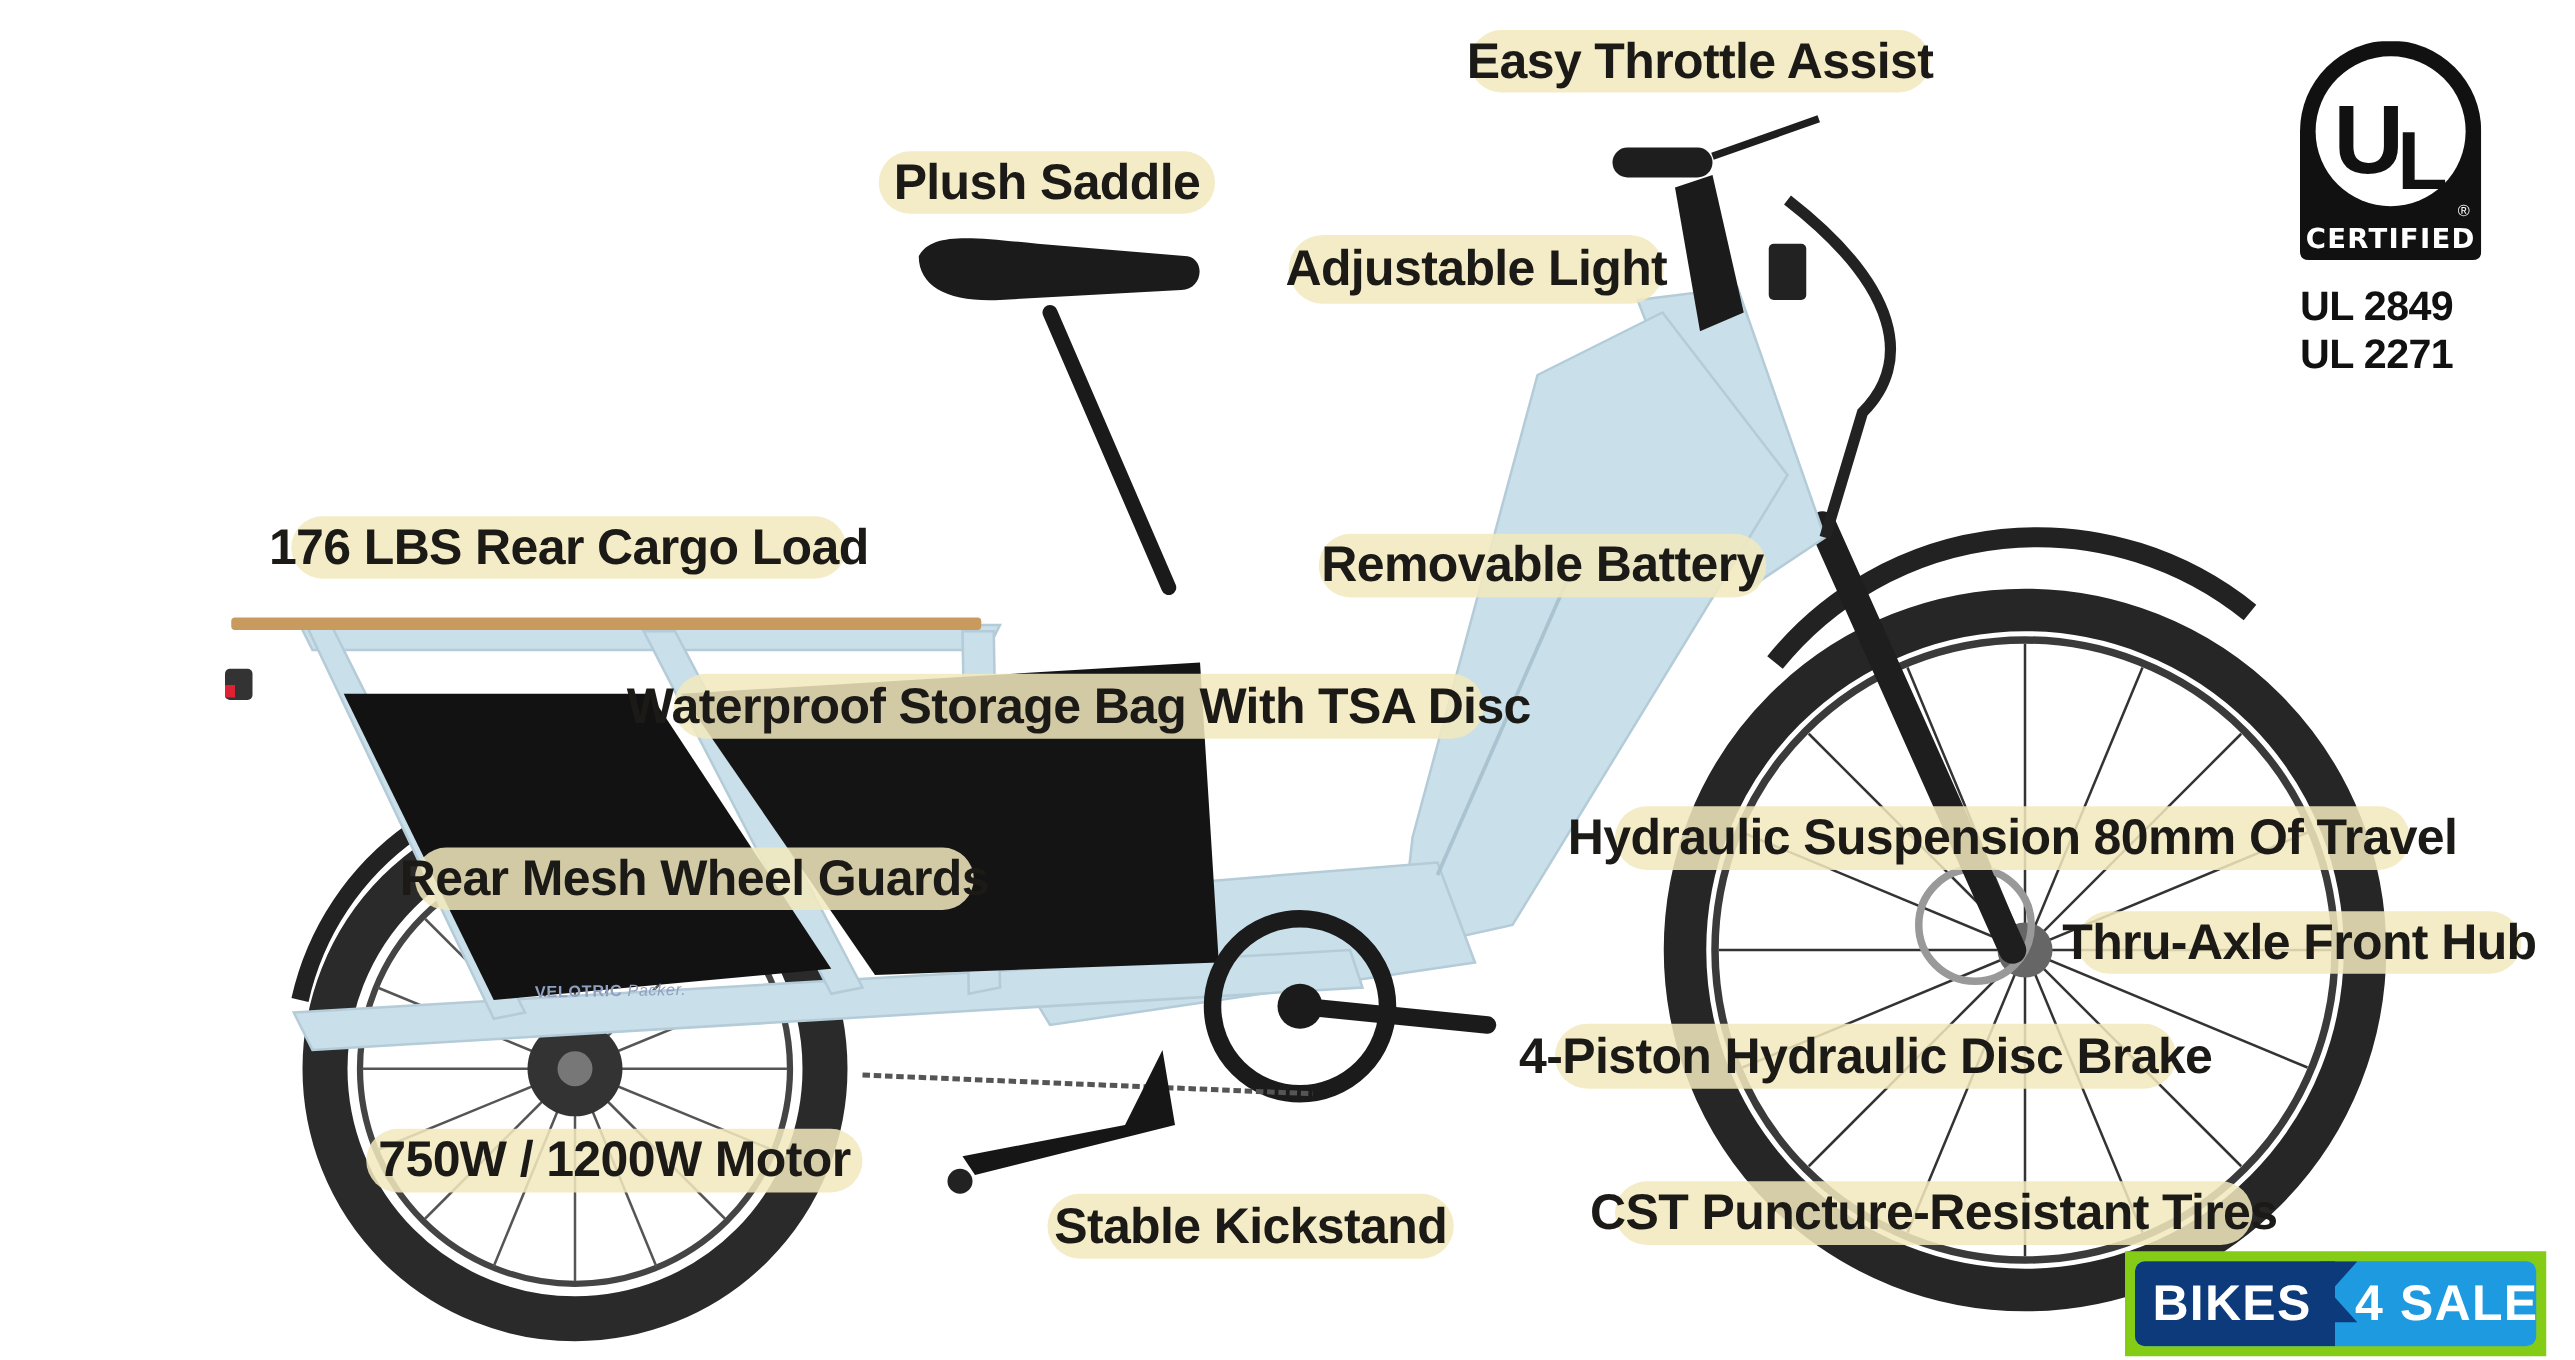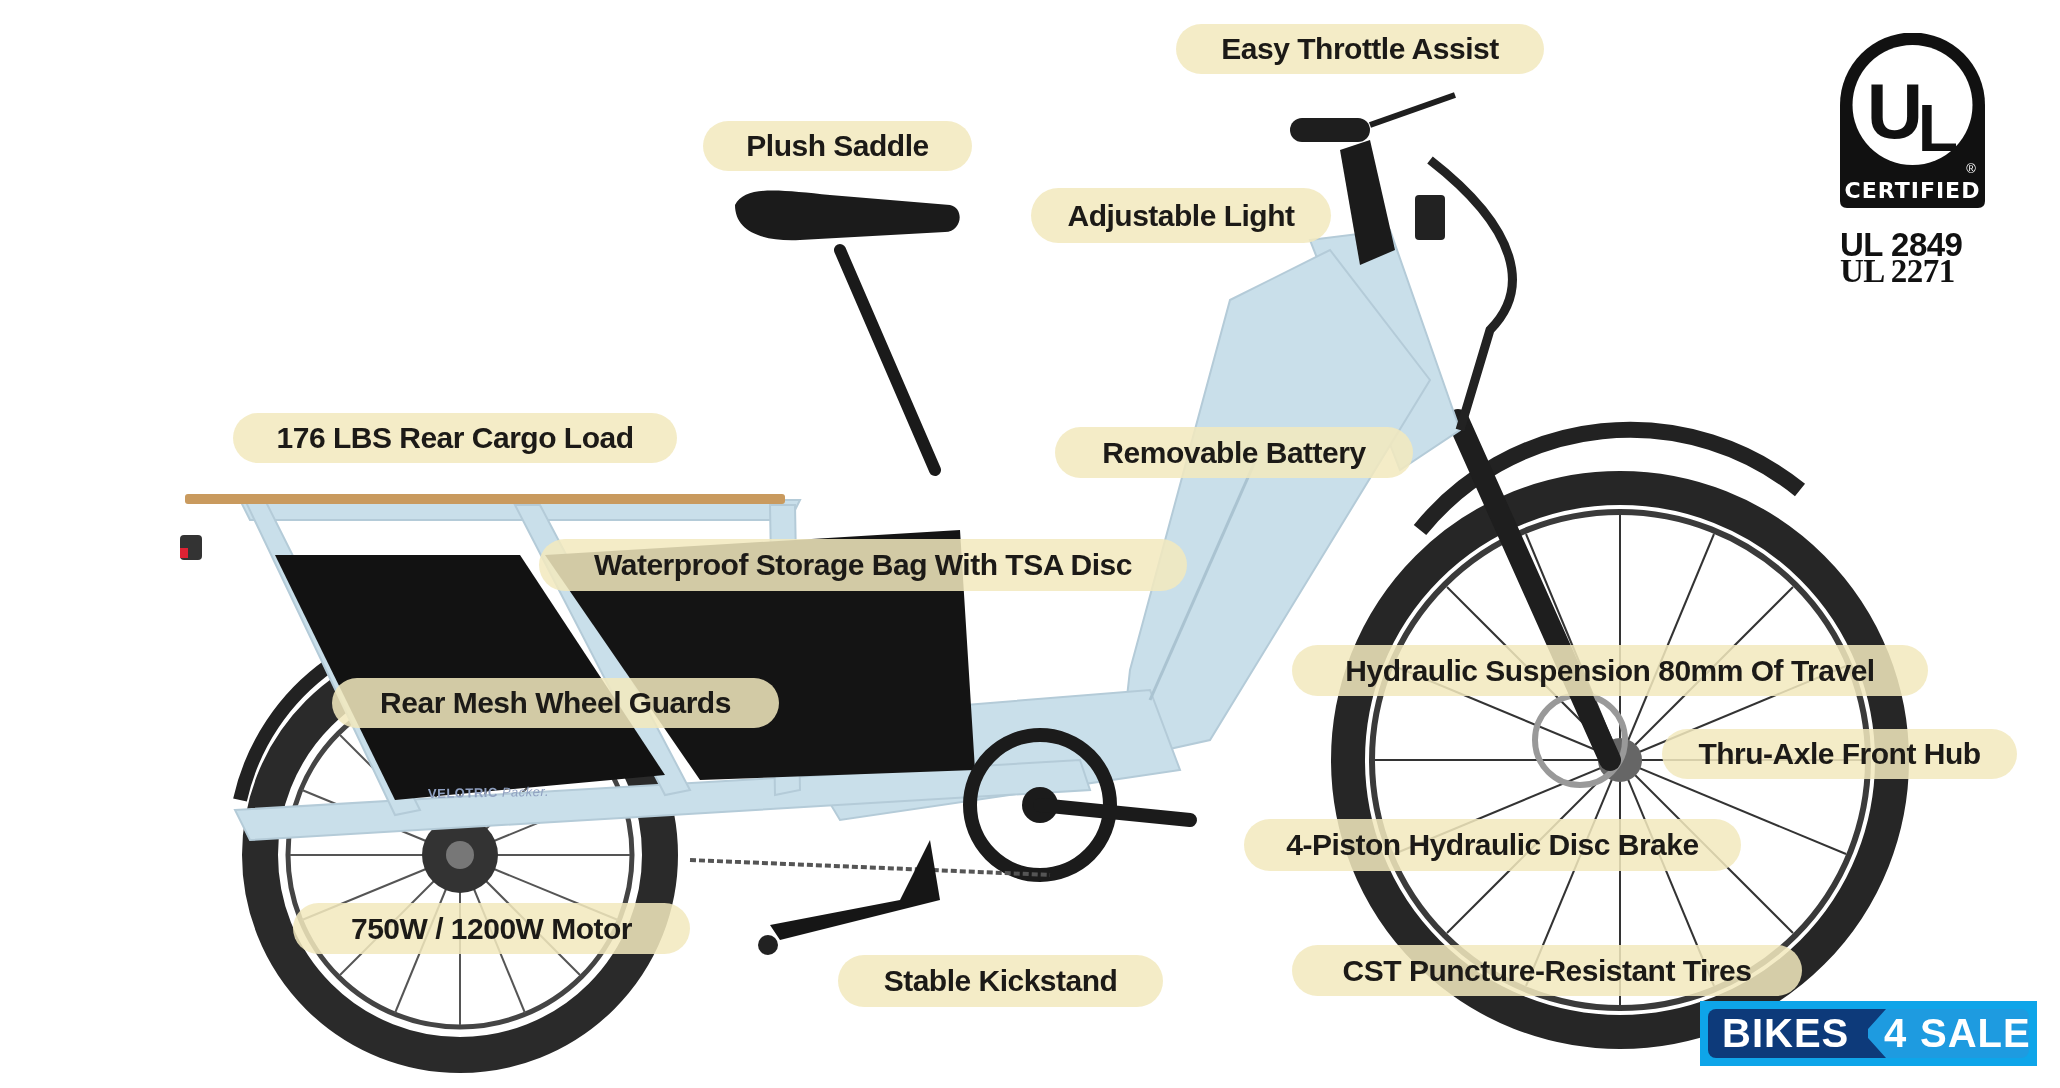--- a/index.html
+++ b/index.html
@@ -1,24 +1,24 @@
 <!DOCTYPE html>
 <html><head>
 <meta charset="utf-8">
 <style>
   html,body{margin:0;padding:0;}
   body{width:2060px;height:1088px;background:#ffffff;position:relative;overflow:hidden;font-family:"Liberation Sans","DejaVu Sans",sans-serif;}
   .stage{position:absolute;left:0;top:0;width:2060px;height:1088px;}
   svg.bike{position:absolute;left:0;top:0;}
   .pill{position:absolute;display:flex;align-items:center;justify-content:center;
         background:rgba(242,233,190,0.86);border-radius:30px;color:#1c1a17;
-        font-weight:700;font-size:30px;letter-spacing:-0.5px;white-space:nowrap;box-sizing:border-box;}
+        font-weight:700;font-size:40px;letter-spacing:-0.5px;white-space:nowrap;box-sizing:border-box;}
   .ul-badge{position:absolute;left:1840px;top:33px;width:145px;height:175px;}
   .ul-std{position:absolute;left:1840px;font-weight:700;font-size:33px;color:#111;line-height:34px;letter-spacing:-0.5px;}
-  .b4s{position:absolute;left:1700px;top:1001px;width:337px;height:65px;background:#0ea5e9;}
+  .b4s{position:absolute;left:1700px;top:1001px;width:337px;height:84px;background:#84cc16;}
   .b4s-inner{position:absolute;left:8px;top:8px;right:8px;bottom:8px;border-radius:8px;background:#1e9be0;overflow:hidden;}
   .b4s-left{position:absolute;left:0;top:0;bottom:0;width:160px;background:#0d3a7a;}
   .b4s-text{position:absolute;top:0;bottom:0;display:flex;align-items:center;color:#fff;font-weight:700;font-size:40px;letter-spacing:1px;}
   .frame-logo{position:absolute;left:428px;top:785px;font-size:13px;font-weight:700;color:#8fa0c0;transform:rotate(-1deg);letter-spacing:0.5px;}
   .frame-logo i{font-weight:400;}
 </style>
 </head>
 <body>
 
 <div class="stage">
@@ -167,21 +167,21 @@
 
   <svg class="ul-badge" viewBox="0 0 145 175">
     <path d="M0 72 A72.5 72.5 0 0 1 145 72 L145 168 Q145 175 138 175 L7 175 Q0 175 0 168 Z" fill="#111"></path>
     <circle cx="72.5" cy="72" r="60" fill="#fff"></circle>
     <text x="55" y="105" font-family="Liberation Sans, sans-serif" font-weight="700" font-size="78" fill="#111" text-anchor="middle">U</text>
     <text x="98" y="118" font-family="Liberation Sans, sans-serif" font-weight="700" font-size="66" fill="#111" text-anchor="middle">L</text>
     <text x="131" y="140" font-family="Liberation Sans, sans-serif" font-size="13" fill="#fff" text-anchor="middle">®</text>
     <text x="72.5" y="165" font-family="DejaVu Sans, sans-serif" font-weight="700" font-size="22" fill="#fff" text-anchor="middle" letter-spacing="1">CERTIFIED</text>
   </svg>
   <div class="ul-std" style="top:228px;">UL 2849</div>
-  <div class="ul-std" style="top:254px;font-family:Liberation Serif, serif;">UL 2271</div>
+  <div class="ul-std" style="top:266px;">UL 2271</div>
 
   <div class="b4s">
     <div class="b4s-inner">
       <div class="b4s-left"></div>
       <svg style="position:absolute;left:148px;top:0;" width="30" height="49" viewBox="0 0 30 49">
           <polygon points="0,0 30,0 8,24.5 30,49 0,49" fill="#0d3a7a"></polygon>
         </svg>
       <div class="b4s-text" style="left:14px;">BIKES</div>
       <div class="b4s-text" style="left:176px;">4</div>
       <div class="b4s-text" style="left:212px;">SALE</div>

